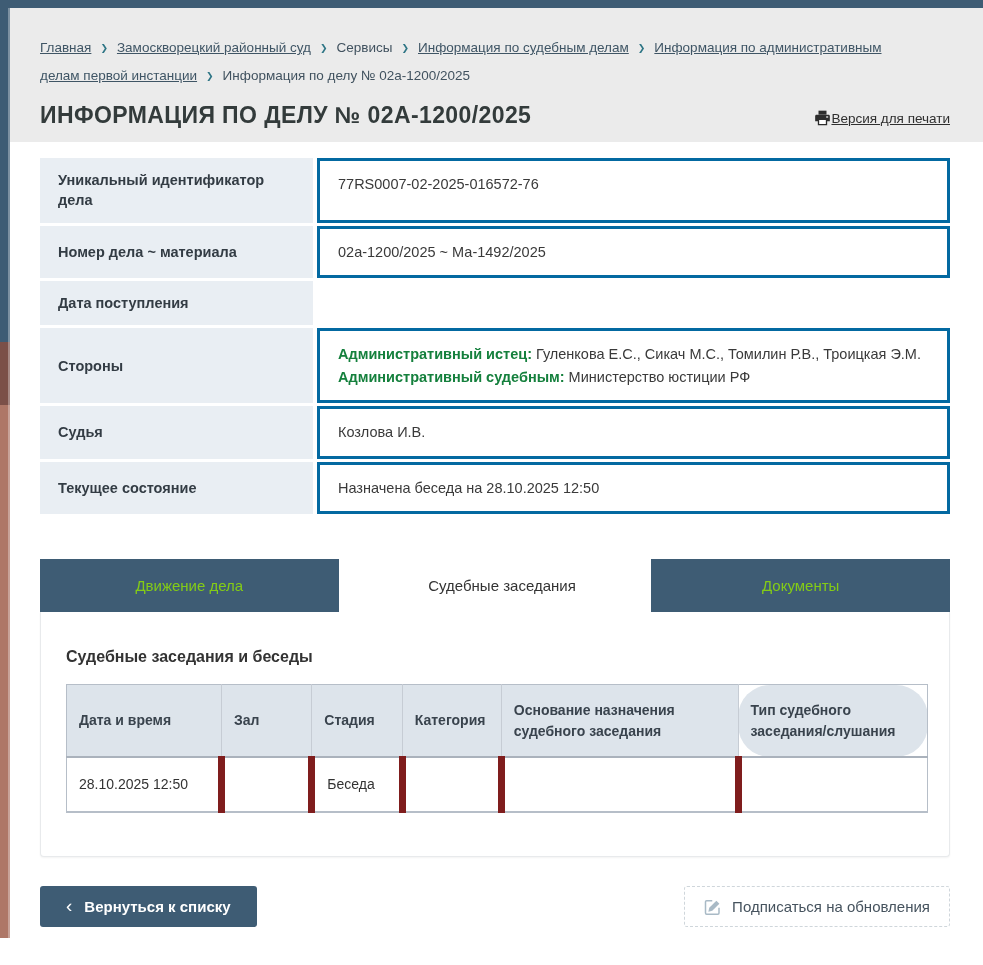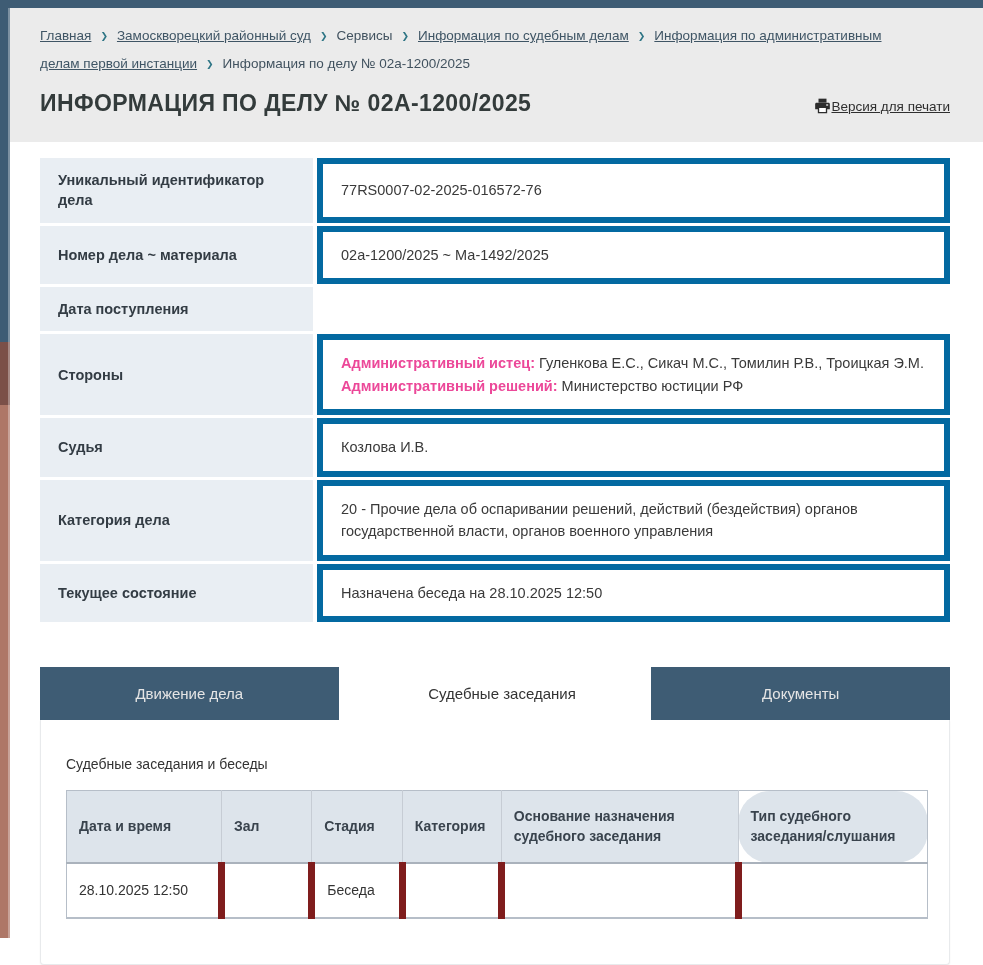--- a/index.html
+++ b/index.html
@@ -14,54 +14,54 @@
   .strip-blue   { top:0;   height:342px; background:#3e5c74; }
   .strip-maroon { top:342px; height:63px; background:#7b5048; }
   .strip-salmon { top:405px; height:533px; background:#ae7767; }
   .left-strip::after { content:""; position:absolute; top:8px; right:0; width:2px; height:930px;
                        background:rgba(255,255,255,0.33); }
 
   .main { position:absolute; top:8px; left:10px; width:973px; }
 
   
   .page-header { background:#ebebeb; padding:14px 33px 0 30px; height:134px; }
-  .breadcrumb { font-size:13.5px; line-height:2.05; color:#3f5565; max-width:880px; }
+  .breadcrumb { font-size:13.5px; line-height:2.05; color:#3f5565; max-width:880px;margin-top:12px; }
   .breadcrumb a { color:#3f5565; text-decoration:underline; cursor:pointer; }
   .crumb-plain { color:#41525f; }
   .crumb-sep { color:#2e7585; font-size:9px; font-weight:bold; margin:0 9px; position:relative; top:-1px; }
   .title-row { display:flex; justify-content:space-between; align-items:flex-end; margin-top:13px; }
   .page-title { font-size:23px; font-weight:700; color:#333b3b; letter-spacing:0.4px; }
   .print-link { font-size:13.5px; color:#2f2f2f; text-decoration:underline; cursor:pointer;
                 display:flex; align-items:center; margin-bottom:3px; }
   .print-icon svg { display:block; }
 
   
   .content { padding:16px 33px 0 30px; background:#fff; }
 
   
   .info-table { width:910px; }
   .info-row { display:flex; margin-bottom:3px; }
   .info-label { width:273px; background:#e9eef3; padding:12px 18px; font-size:14.5px; font-weight:700;
                 color:#333c44; line-height:1.4; display:flex; align-items:center; }
-  .info-value { flex:1; margin-left:4px; border:6px solid #0369a1; background:#fff; padding:12px 18px;
+  .info-value { flex:1; margin-left:4px; border:3px solid #0369a1; background:#fff; padding:12px 18px;
                 font-size:14.5px; color:#3a3a3a; line-height:1.55; display:flex; flex-direction:column;
-                justify-content:center; }
-  .info-value b { color:#ec4899; }
+                }
+  .info-value b { color:#15803d; }
 
   
   .tabs-section { margin-top:45px; width:910px; }
   .tabs { display:flex; }
   .tab { flex:1; height:53px; display:flex; align-items:center; justify-content:center;
          font-size:15px; cursor:pointer; }
-  .tab.inactive { background:#3e5c74; color:#e5e5e5; }
+  .tab.inactive { background:#3e5c74; color:#84cc16; }
   .tab.active { background:#fff; color:#333;padding-left:14px; }
 
   .tab-panel { background:#fff; border:1px solid #e8eaec; border-top:none; border-radius:0 0 4px 4px;
                box-shadow:0 1px 2px rgba(0,0,0,0.05); padding:36px 25px 42px 25px; min-height:245px; }
-  .panel-heading { font-size:14px; font-weight:400; color:#333; margin-bottom:18px; }
+  .panel-heading { font-size:16px; font-weight:700; color:#333; margin-bottom:18px; }
 
   table.sessions { width:862px; border-collapse:collapse; border:1px solid #b6bec8; border-bottom-width:2px; }
   table.sessions th { background:#dde4eb; font-size:14px; font-weight:700; color:#39434d; text-align:left;
                       padding:15px 12px; border-right:1px solid #c6ccd4; border-bottom:2px solid #aab2bc;
                       line-height:1.45; vertical-align:middle; }
   table.sessions td { background:#fff; font-size:14px; color:#333; padding:18px 12px;
                       border-right:7px solid #7f1d1d; height:55px; }
   table.sessions th:last-child, table.sessions td:last-child { border-right:none; }
   .col-date{width:18%;} .col-room{width:10.5%;} .col-stage{width:10.5%;} .col-result{width:11.5%;}
   .col-basis{width:27.5%;} .col-type{width:22%;border-radius:32px;}
@@ -130,37 +130,31 @@
         </div>
 
         <div class="info-row">
           <div class="info-label">Дата поступления</div>
         </div>
 
         <div class="info-row">
           <div class="info-label">Стороны</div>
           <div class="info-value">
             <span><b>Административный истец:</b><span> Гуленкова Е.С., Сикач М.С., Томилин Р.В., Троицкая Э.М.</span></span>
-            <span><b>Административный решений:</b><span> Министерство юстиции РФ</span></span>
+            <span><b>Административный судебным:</b><span> Министерство юстиции РФ</span></span>
           </div>
         </div>
 
         <div class="info-row">
           <div class="info-label">Судья</div>
           <div class="info-value">
               <span>Козлова И.В.</span>
             </div>
         </div>
 
-        <div class="info-row">
-          <div class="info-label">Категория дела</div>
-          <div class="info-value">
-              <span>20 - Прочие дела об оспаривании решений, действий (бездействия) органов государственной власти, органов военного управления</span>
-            </div>
-        </div>
 
         <div class="info-row">
           <div class="info-label">Текущее состояние</div>
           <div class="info-value">
               <span>Назначена беседа на 28.10.2025 12:50</span>
             </div>
         </div>
 
       </div>
 

